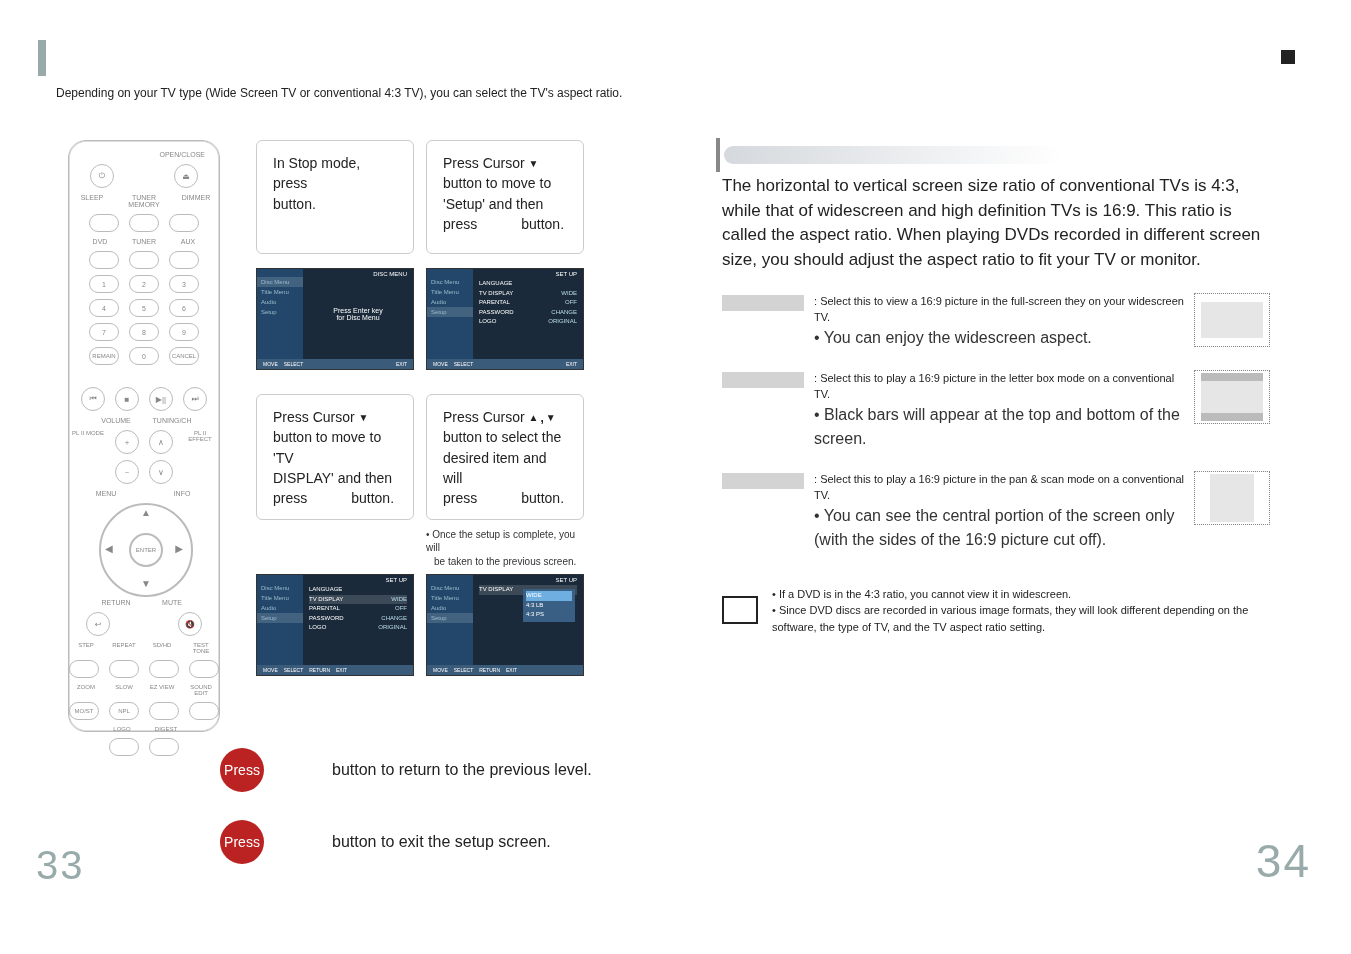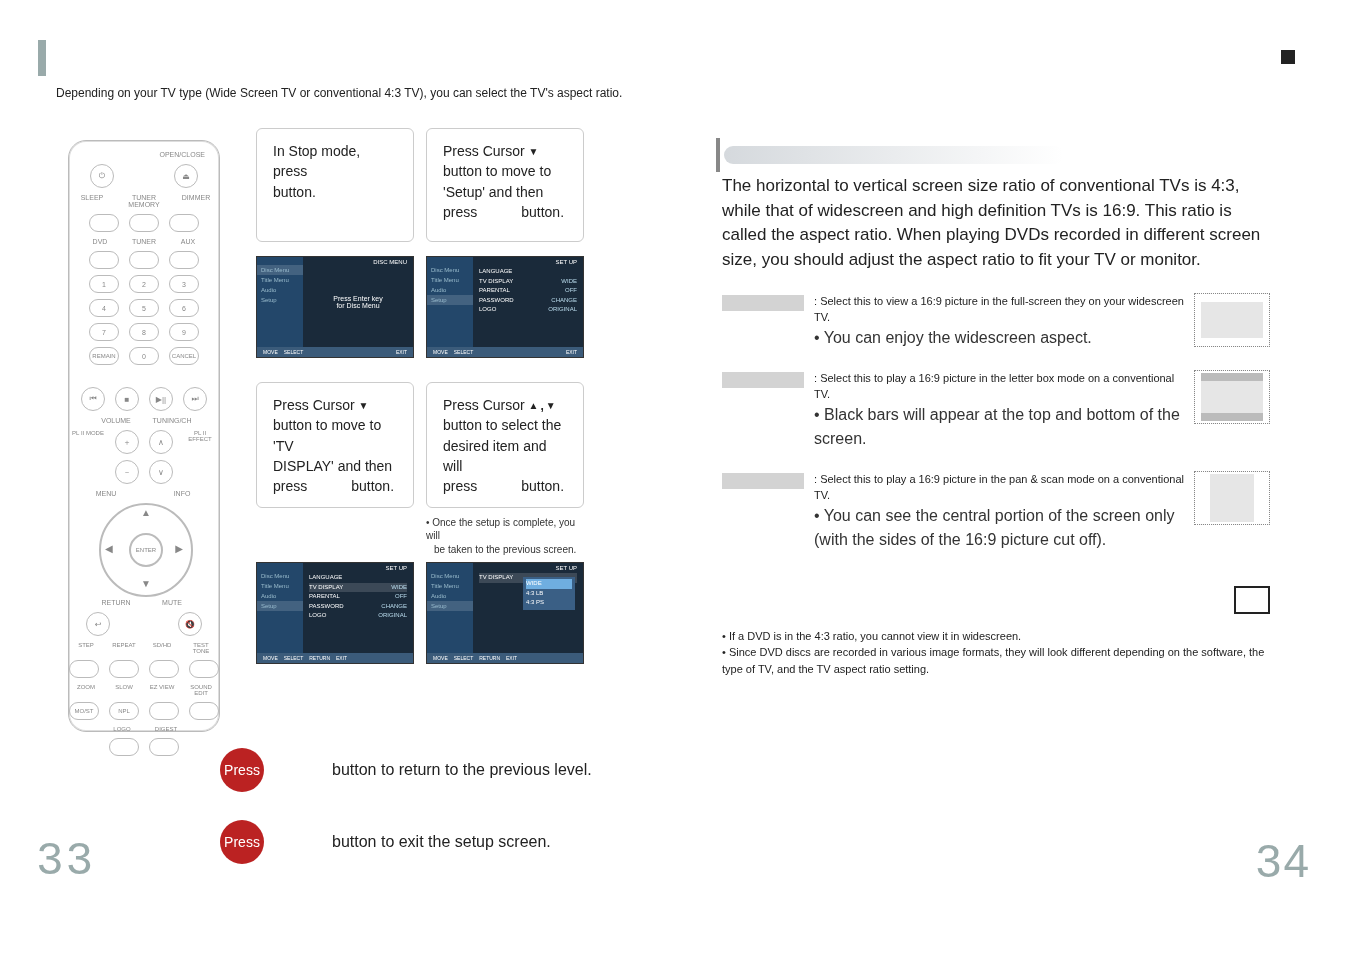--- a/index.html
+++ b/index.html
@@ -120,21 +120,21 @@
   }
   .remote .dpad .tri.u { left: 42px; top: 4px; }
   .remote .dpad .tri.d { left: 42px; bottom: 4px; }
   .remote .dpad .tri.l { left: 6px; top: 40px; }
   .remote .dpad .tri.r { right: 6px; top: 40px; }
 
   
   .steps {
     position: absolute;
     left: 256px;
-    top: 128px;
+    top: 140px;
     width: 328px;
   }
   .step-row {
     display: flex;
     gap: 12px;
     margin-bottom: 14px;
   }
   .step-card {
     flex: 1;
     border: 1px solid #ccc;
@@ -347,24 +347,23 @@
     border-bottom: 8px solid #bbb;
     box-sizing: content-box;
   }
   .opt-thumb .inner-ps {
     width: 44px;
     height: 48px;
     background: #e6e6e6;
   }
   .note-block {
     display: flex;
-    align-items: flex-end;
+    align-items: center;
     gap: 14px;
     margin: 34px 22px 0 32px;
-    flex-direction: column;
   }
   .note-block .note-icon {
     width: 32px;
     height: 24px;
     border: 2px solid #222;
     position: relative;
     flex-shrink: 0;
   }
   .note-block .note-icon::after {
     content: '';
@@ -408,24 +407,23 @@
   .b-text {
     font-size: 16px;
     color: #222;
   }
   .b-text .gap { display: inline-block; width: 52px; }
 
   .page-num-left {
     position: absolute;
     left: 36px;
     bottom: 66px;
-    font-size: 46px;
+    font-size: 40px;
     color: #9aa;
     letter-spacing: 2px;
-    font-family: Liberation Mono, monospace;
   }
   .page-num-right {
     position: absolute;
     right: 40px;
     bottom: 66px;
     font-size: 46px;
     color: #9aa;
     letter-spacing: 2px;
   }
 </style>

